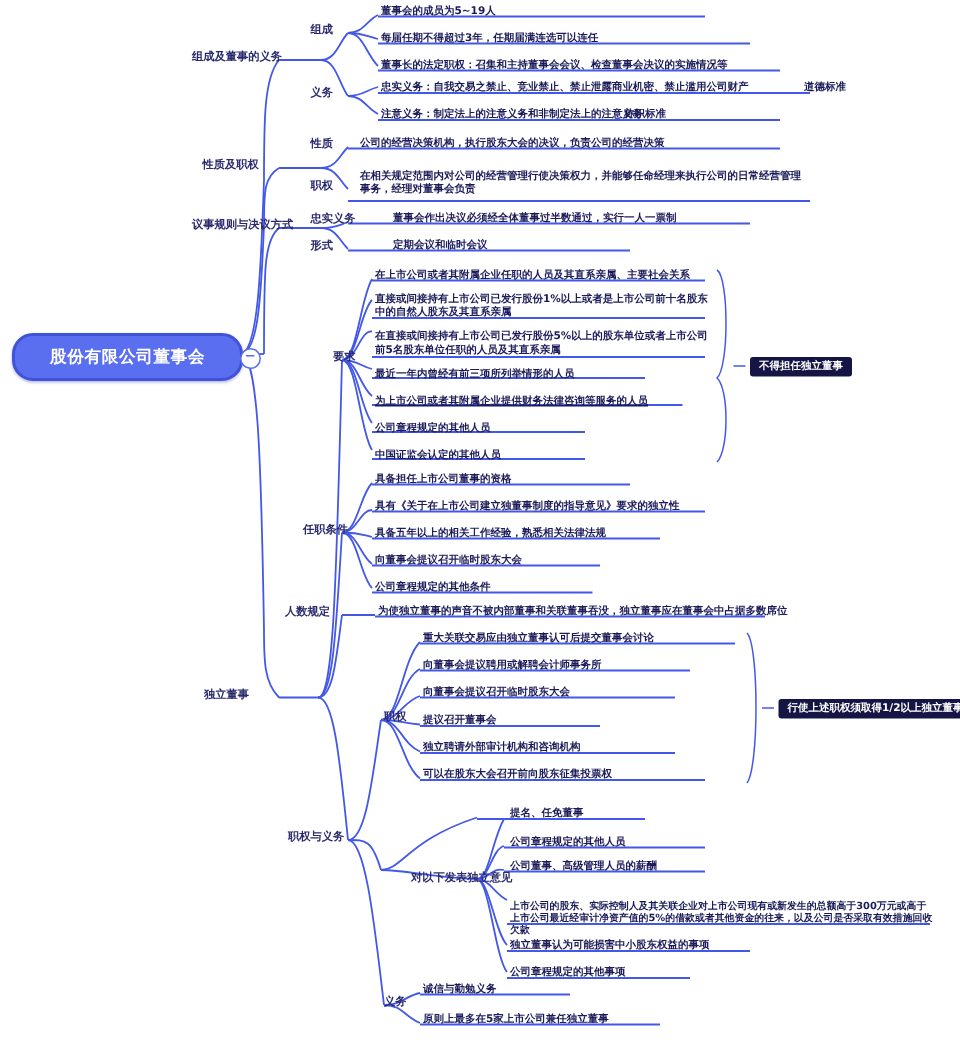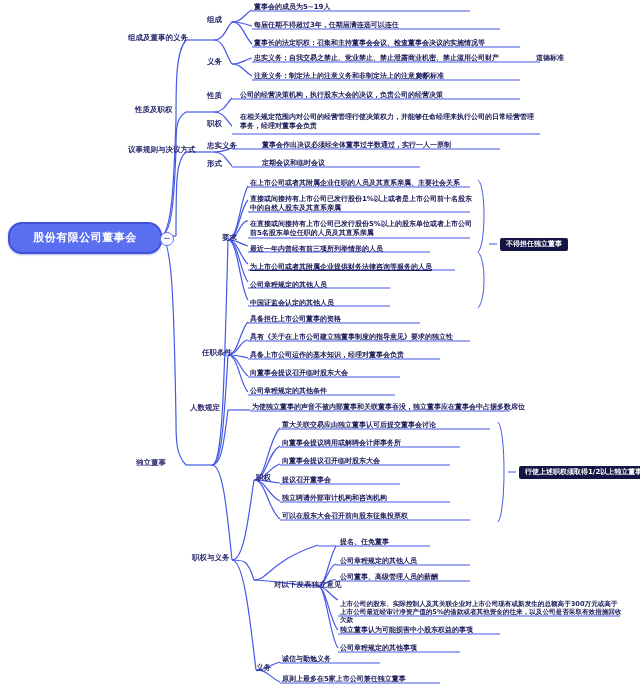--- a/index.html
+++ b/index.html
@@ -196,21 +196,21 @@
   <div class="node leaf" style="left:250px;top:220px;width:228px;">在直接或间接持有上市公司已发行股份5%以上的股东单位或者上市公司前5名股东单位任职的人员及其直系亲属</div>
   <div class="node leaf" style="left:250px;top:245px;">最近一年内曾经有前三项所列举情形的人员</div>
   <div class="node leaf" style="left:250px;top:263px;text-decoration:underline;">为上市公司或者其附属企业提供财务法律咨询等服务的人员</div>
   <div class="node leaf" style="left:250px;top:281px;">公司章程规定的其他人员</div>
   <div class="node leaf" style="left:250px;top:299px;">中国证监会认定的其他人员</div>
   <div class="node chip" style="left:500px;top:238px;">不得担任独立董事</div>
 
   <div class="node lbl" style="left:202px;top:348px;">任职条件</div>
   <div class="node leaf" style="left:250px;top:315px;">具备担任上市公司董事的资格</div>
   <div class="node leaf" style="left:250px;top:333px;">具有《关于在上市公司建立独董事制度的指导意见》要求的独立性</div>
-  <div class="node leaf" style="left:250px;top:351px;">具备上市公司运作的基本知识，经理对董事会负责</div>
+  <div class="node leaf" style="left:250px;top:351px;">具备五年以上的相关工作经验，熟悉相关法律法规</div>
   <div class="node leaf" style="left:250px;top:369px;">向董事会提议召开临时股东大会</div>
   <div class="node leaf" style="left:250px;top:387px;">公司章程规定的其他条件</div>
 
   <div class="node lbl" style="left:190px;top:403px;">人数规定</div>
   <div class="node leaf" style="left:252px;top:403px;">为使独立董事的声音不被内部董事和关联董事吞没，独立董事应在董事会中占据多数席位</div>
 
   <div class="node lbl" style="left:192px;top:553px;">职权与义务</div>
 
   <div class="node lbl" style="left:256px;top:473px;">职权</div>
   <div class="node leaf" style="left:282px;top:421px;">重大关联交易应由独立董事认可后提交董事会讨论</div>

